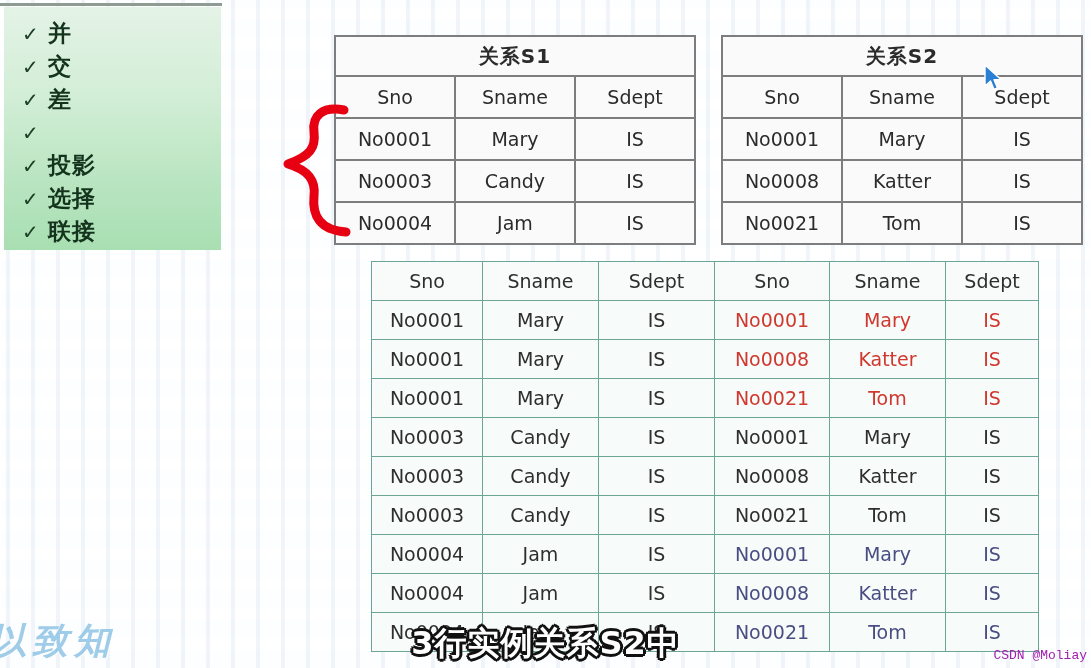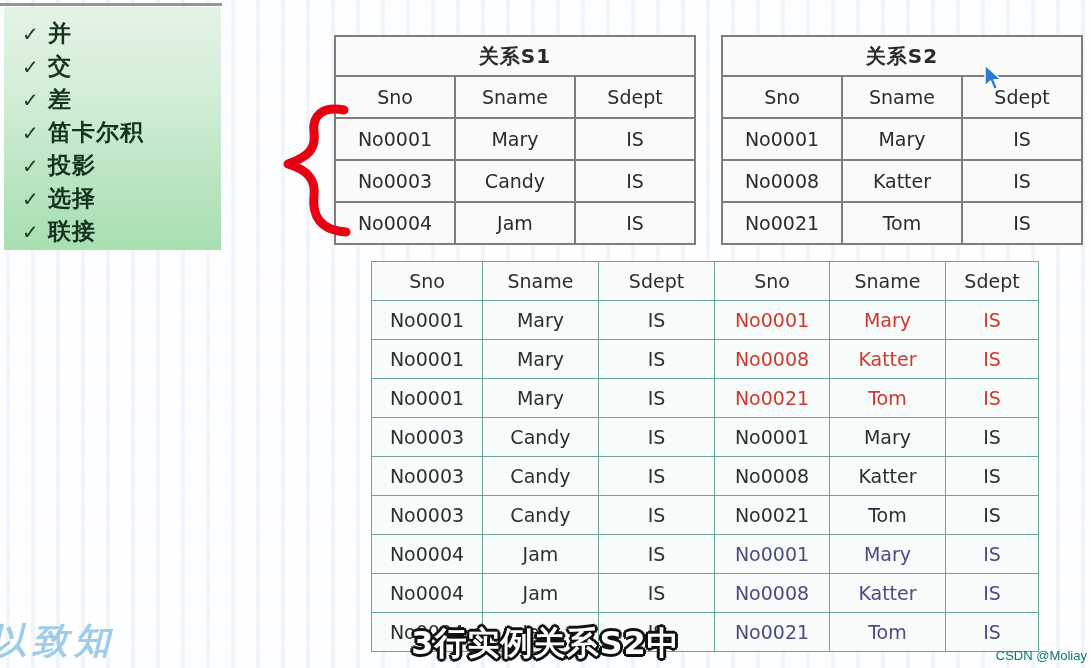--- a/index.html
+++ b/index.html
@@ -164,22 +164,22 @@
     color: rgba(120,185,225,0.72);
     text-shadow: 1px 1px 0 rgba(255,255,255,0.9);
     letter-spacing: 6px;
     pointer-events: none;
     white-space: nowrap;
   }
   #csdn-watermark {
     position: absolute;
     right: 4px; bottom: 5px;
     font-size: 13px;
-    color: #0f766e;
-    font-family: Liberation Sans, sans-serif;
+    color: #a21caf;
+    font-family: Liberation Mono, monospace;
     pointer-events: none;
   }
 </style>
 </head>
 <body>
 
 <div id="stage">
 
   <div id="bg-pattern"></div>
   <div id="top-rule"></div>
@@ -192,21 +192,20 @@
     <div class="check-row">
       <span class="check-mark">✓</span>
       <span class="check-label">交</span>
     </div>
     <div class="check-row">
       <span class="check-mark">✓</span>
       <span class="check-label">差</span>
     </div>
     <div class="check-row">
       <span class="check-mark">✓</span>
-      <span class="check-label">笛卡尔积</span>
     </div>
     <div class="check-row">
       <span class="check-mark">✓</span>
       <span class="check-label">投影</span>
     </div>
     <div class="check-row">
       <span class="check-mark">✓</span>
       <span class="check-label">选择</span>
     </div>
     <div class="check-row">

